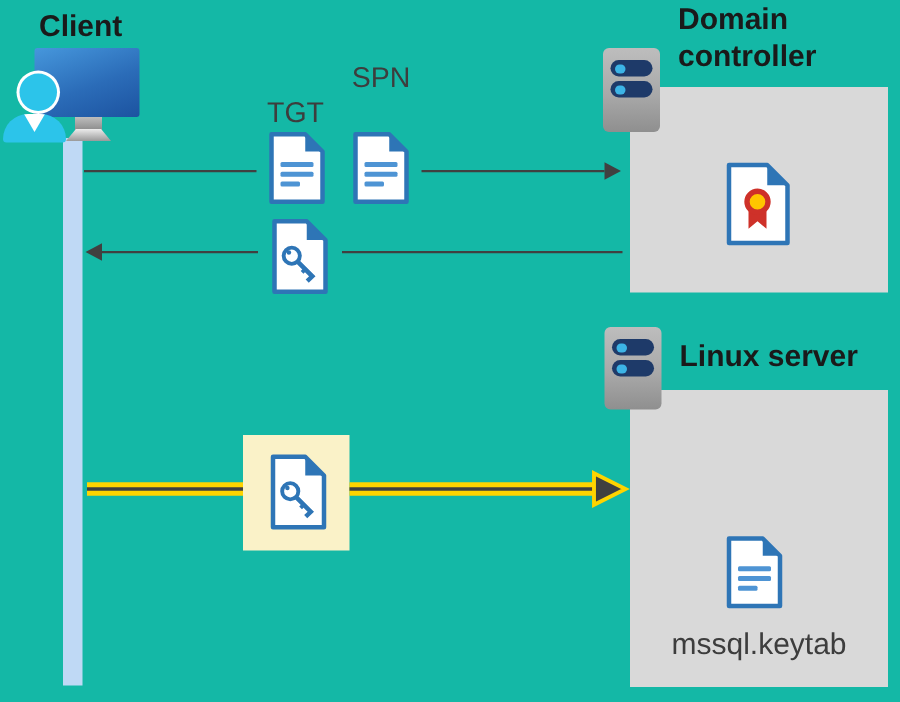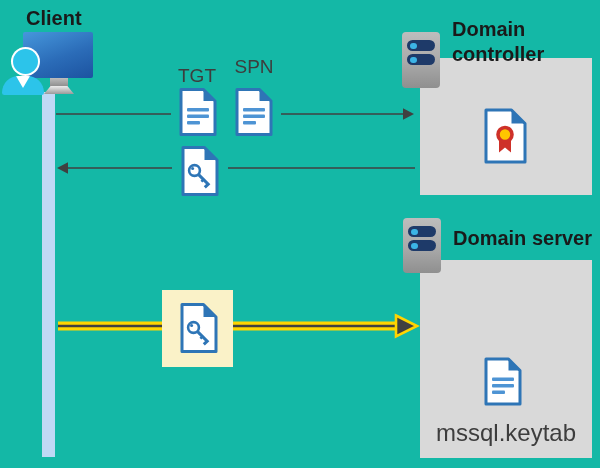--- a/index.html
+++ b/index.html
@@ -79,21 +79,21 @@
 
   <div class="abs title" style="left:26px;top:6px;">Client</div>
   <div class="abs timeline"></div>
   <div class="abs monitor"></div>
   <div class="abs stand-neck"></div>
   <div class="abs stand-base"></div>
   <div class="abs person-head"></div>
   <div class="abs person-body"></div>
 
   <div class="abs small-label" style="left:172px;top:65px;width:50px;">TGT</div>
-  <div class="abs small-label" style="left:229px;top:56px;width:50px;">SPN</div>
+  <div class="abs small-label" style="left:229px;top:42px;width:50px;">SPN</div>
 
   <div class="abs highlight-sq"></div>
 
   <svg id="arrow-layer" class="abs" width="600" height="468" viewBox="0 0 600 468">
     <g>
       <line class="thin-arrow" x1="56" y1="114" x2="171" y2="114"></line>
       <line class="thin-arrow" x1="281" y1="114" x2="403" y2="114"></line>
       <polygon class="thin-head" points="403,108.2 403,119.8 414,114"></polygon>
     </g>
     <g>
@@ -149,41 +149,41 @@
       <circle class="key-dot" cx="12.6" cy="23.4" r="1.5"></circle>
       <path class="key-shaft" d="M18.6,29.6 L28.2,39.2 L24.8,42.4"></path>
       <path class="key-tooth" d="M24.2,33.8 L21.4,36.6"></path>
     </svg>
   </div>
 
   <div class="abs server-icon" style="left:402px;top:32px;height:56px;">
     <div class="server-bar bar1"></div>
     <div class="server-bar bar2"></div>
   </div>
-  <div class="abs title" style="left:452px;top:17px;width:145px;">Domain controller</div>
+  <div class="abs title" style="left:452px;top:1px;width:145px;">Domain controller</div>
   <div class="abs icon" style="left:483px;top:107px;width:45px;height:58px;">
     <svg viewBox="0 0 45 58">
       <path class="doc-outline" d="M3,3 H28.5 L42,16.5 V55 H3 Z"></path>
       <path class="doc-fold" d="M28.5,3 V16.5 H42 Z"></path>
       <path class="cert-ribbon" d="M16,31 V45.5 L22,40.5 L28,45.5 V31 Z"></path>
       <circle class="cert-seal" cx="22" cy="27.5" r="7"></circle>
     </svg>
   </div>
 
   <div class="abs server-icon" style="left:403px;top:218px;height:55px;">
     <div class="server-bar bar1"></div>
     <div class="server-bar bar2"></div>
   </div>
-  <div class="abs title" style="left:453px;top:226px;white-space:nowrap;">Domain server</div>
+  <div class="abs title" style="left:453px;top:226px;white-space:nowrap;">Linux server</div>
 
 
   <div class="abs icon" style="left:483px;top:356px;width:40px;height:51px;">
     <svg viewBox="0 0 40 50">
       <path class="doc-outline" d="M3,2.5 H25.5 L37,14 V47.5 H3 Z"></path>
       <path class="doc-fold" d="M25.5,2.5 V14 H37 Z"></path>
       <rect class="doc-line" x="9" y="21" width="22" height="3.4" rx="1"></rect>
       <rect class="doc-line" x="9" y="27.5" width="22" height="3.4" rx="1"></rect>
       <rect class="doc-line" x="9" y="34" width="13" height="3.4" rx="1"></rect>
     </svg>
   </div>
-  <div class="abs small-label" style="left:420px;top:419px;width:172px;font-size:24px;">mssql.keytab</div>
+  <div class="abs small-label" style="left:420px;top:419px;width:172px;font-size:20px;">mssql.keytab</div>
 
 </div>
 
 </body></html>

